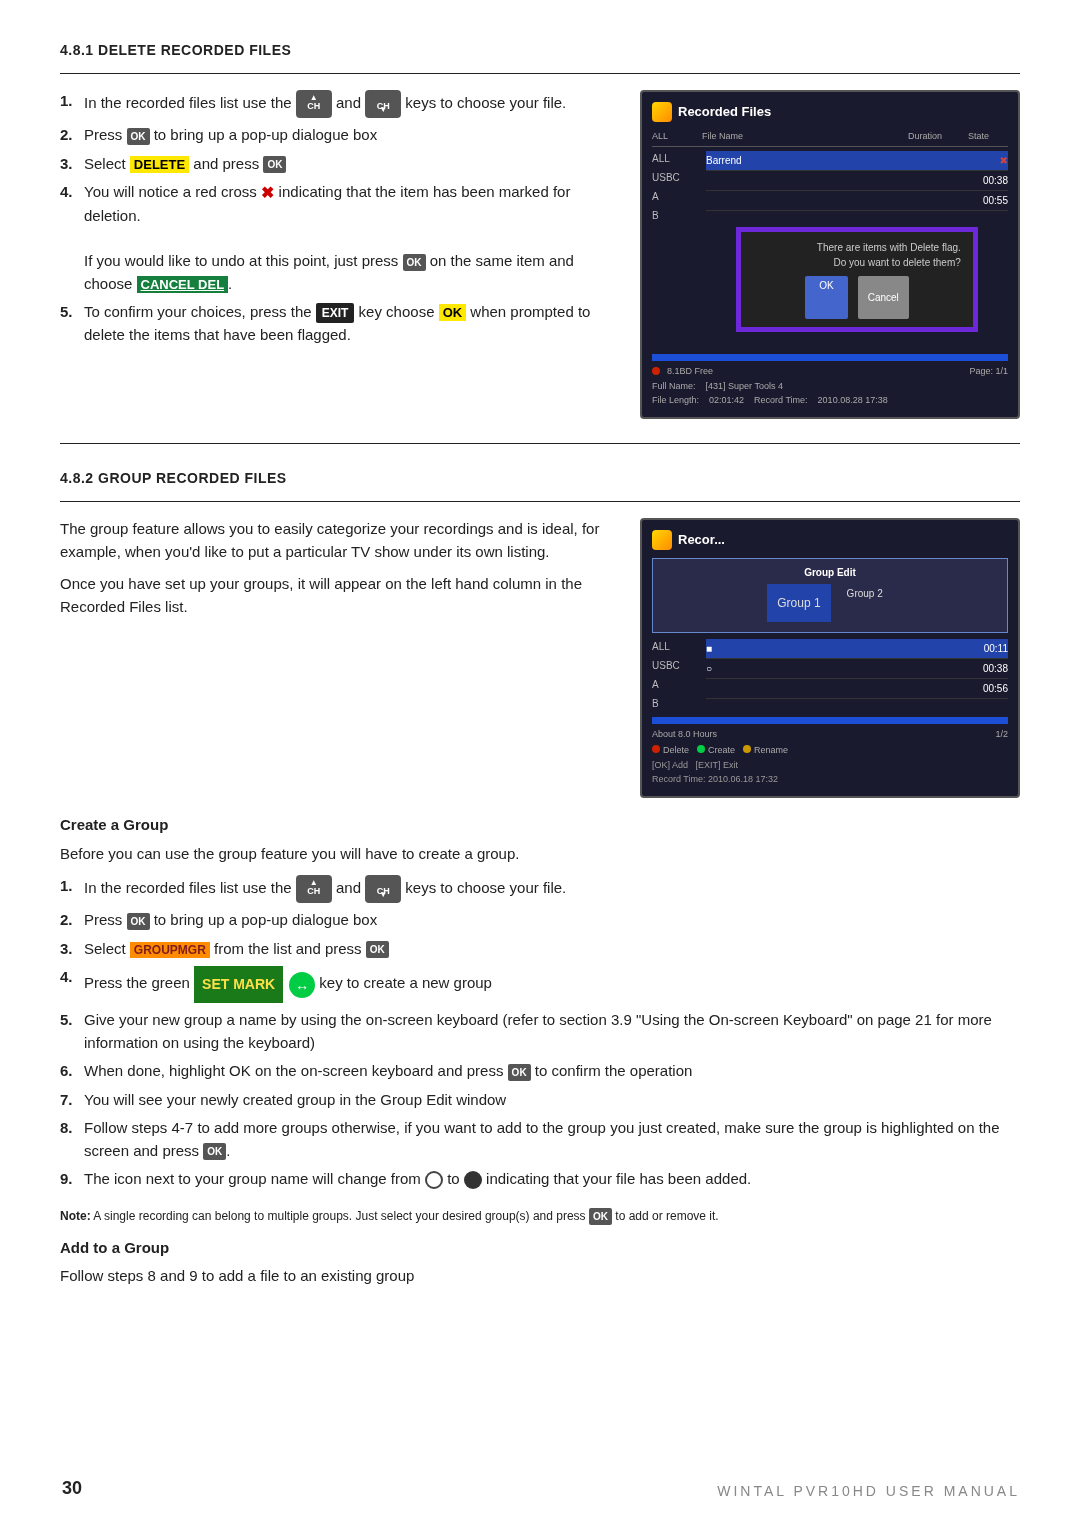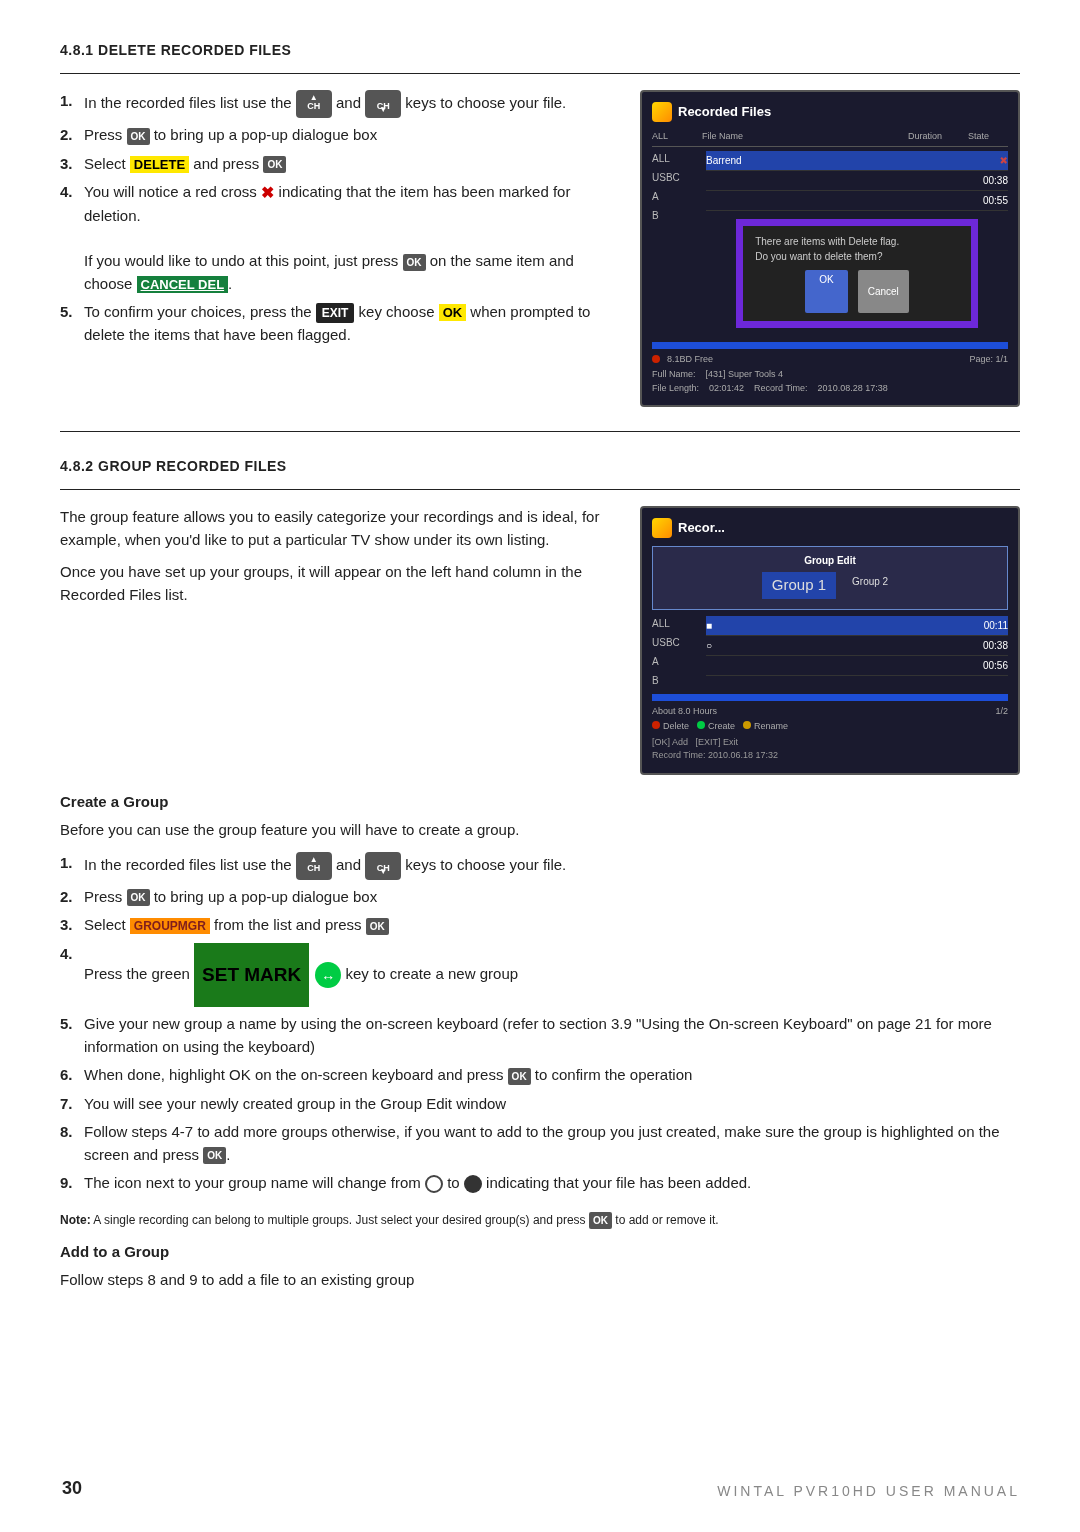--- a/index.html
+++ b/index.html
@@ -120,24 +120,24 @@
     .ch-down .arrow { top: auto; bottom: 2px; }
 
     .set-mark-btn {
       display: inline-flex;
       align-items: center;
       gap: 6px;
       vertical-align: middle;
     }
     .set-mark-label {
       background: #1a7a1a;
-      color: #000000;
-      font-weight: bold;
-      font-size: 19px;
-      padding: 18px 8px;
+      color: #fde047;
+      font-weight: bold;
+      font-size: 14px;
+      padding: 8px 8px;
     }
     .set-mark-icon {
       display: inline-block;
       width: 26px;
       height: 26px;
       border-radius: 50%;
       background: #00cc44;
       position: relative;
       vertical-align: middle;
     }
@@ -202,25 +202,25 @@
     .screen-icon {
       width: 20px;
       height: 20px;
       background: linear-gradient(135deg, #ffd700, #ff8c00);
       border-radius: 4px;
       display: inline-block;
     }
 
     .dialog-box {
       background: #222;
-      border: 7px solid #6d28d9;
+      border: 5px solid #6d28d9;
       padding: 8px 12px;
-      margin: 8px auto;
-      font-size: 10px;
-      text-align: left;
+      margin: 16px auto;
+      font-size: 10px;
+      text-align: right;
       color: #ccc;
       width: 80%;
     }
     .dialog-buttons {
       display: flex;
       justify-content: center;
       gap: 10px;
       margin-top: 6px;
     }
     .dialog-btn-ok {
@@ -495,21 +495,21 @@
     <div class="img-col">
       <div class="screen-mockup">
         <div class="screen-header">
           <span class="screen-icon"></span>
           <span>Recor...</span>
         </div>
 
         <div class="group-edit-dialog">
           <div class="group-edit-title">Group Edit</div>
           <div style="display:flex; gap:6px; justify-content:center; margin:4px 0;">
-            <span style="background:#2244aa; padding:2px 10px; font-size:15px;">Group 1</span>
+            <span style="background:#2244aa; padding:10px 10px; font-size:12px;">Group 1</span>
             <span style="padding:2px 10px; font-size:10px;">Group 2</span>
           </div>
         </div>
         <div class="two-panel">
           <div class="screen-left-col">
             <div>ALL</div>
             <div style="margin-top:4px;">USBC</div>
             <div style="margin-top:4px;">A</div>
             <div style="margin-top:4px;">B</div>
           </div>

